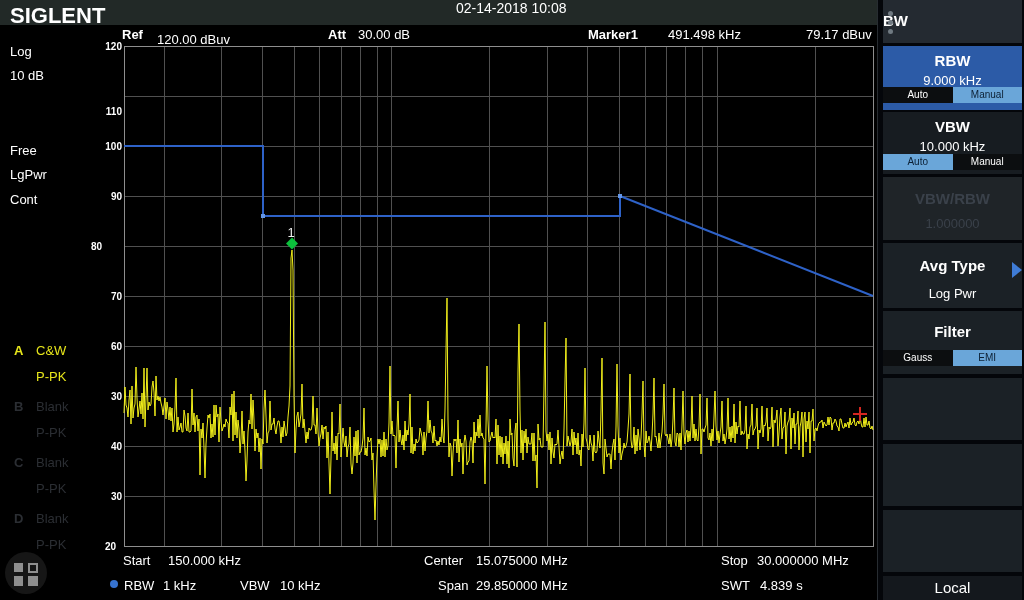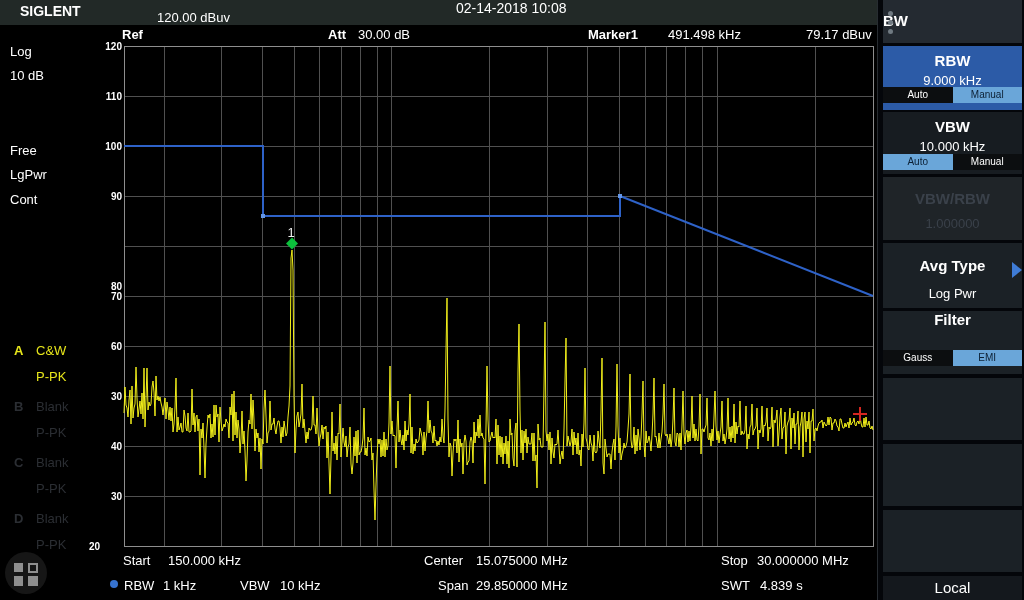--- a/index.html
+++ b/index.html
@@ -12,25 +12,25 @@
 .ptitle{font-weight:bold;font-size:15px;text-align:center;}
 .pval{font-size:13px;text-align:center;}
 .amrow{position:absolute;left:0;width:139px;height:16px;display:flex;font-size:10px;line-height:16px;text-align:center;}
 .amrow div{width:69.5px;}
 .selblue{background:#6aa6d9;color:#0c2034;}
 .darkbtn{background:#0c0e10;color:#fff;}
 </style></head><body>
 <div id="scr">
 
 <div class="ab" style="left:0;top:0;width:880px;height:25px;background:#222927;"></div>
-<div class="ab b" style="left:20px;top:3px;font-size:14px;">SIGLENT</div>
+<div class="ab b" style="left:10px;top:3px;font-size:22px;">SIGLENT</div>
 <div class="ab" style="left:456px;top:0px;font-size:14px;">02-14-2018 10:08</div>
 
 <div class="ab b" style="left:122px;top:27px;">Ref</div>
-<div class="ab" style="left:157px;top:10px;">120.00 dBuv</div>
+<div class="ab" style="left:157px;top:32px;">120.00 dBuv</div>
 <div class="ab b" style="left:328px;top:27px;">Att</div>
 <div class="ab" style="left:358px;top:27px;">30.00 dB</div>
 <div class="ab b" style="left:588px;top:27px;">Marker1</div>
 <div class="ab" style="left:668px;top:27px;">491.498 kHz</div>
 <div class="ab" style="left:806px;top:27px;">79.17 dBuv</div>
 
 <div class="ab" style="left:10px;top:44px;">Log</div>
 <div class="ab" style="left:10px;top:68px;">10 dB</div>
 <div class="ab" style="left:10px;top:143px;">Free</div>
 <div class="ab" style="left:10px;top:167px;">LgPwr</div>
@@ -42,30 +42,30 @@
 <div class="ab dim" style="left:36px;top:399px;">Blank</div>
 <div class="ab dim" style="left:36px;top:425px;">P-PK</div>
 <div class="ab b dim" style="left:14px;top:455px;">C</div>
 <div class="ab dim" style="left:36px;top:455px;">Blank</div>
 <div class="ab dim" style="left:36px;top:481px;">P-PK</div>
 <div class="ab b dim" style="left:14px;top:511px;">D</div>
 <div class="ab dim" style="left:36px;top:511px;">Blank</div>
 <div class="ab dim" style="left:36px;top:537px;">P-PK</div>
 
 <div class="ab b" style="left:0;top:41px;width:122px;text-align:right;font-size:10px;">120</div>
-    <div class="ab b" style="left:0;top:91px;width:122px;text-align:right;font-size:10px;">110</div>
+    <div class="ab b" style="left:0;top:106px;width:122px;text-align:right;font-size:10px;">110</div>
     <div class="ab b" style="left:0;top:141px;width:122px;text-align:right;font-size:10px;">100</div>
     <div class="ab b" style="left:0;top:191px;width:122px;text-align:right;font-size:10px;">90</div>
-    <div class="ab b" style="left:0;top:241px;width:122px;text-align:right;font-size:10px;margin-top:40px;">80</div>
+    <div class="ab b" style="left:0;top:241px;width:102px;text-align:right;font-size:10px;">80</div>
     <div class="ab b" style="left:0;top:291px;width:122px;text-align:right;font-size:10px;">70</div>
     <div class="ab b" style="left:0;top:341px;width:122px;text-align:right;font-size:10px;">60</div>
     <div class="ab b" style="left:0;top:391px;width:122px;text-align:right;font-size:10px;">30</div>
     <div class="ab b" style="left:0;top:441px;width:122px;text-align:right;font-size:10px;">40</div>
     <div class="ab b" style="left:0;top:491px;width:122px;text-align:right;font-size:10px;">30</div>
-    <div class="ab b" style="left:0;top:541px;width:100px;text-align:right;font-size:10px;">20</div>
+    <div class="ab b" style="left:0;top:541px;width:116px;text-align:right;font-size:10px;">20</div>
 
 <svg width="1024" height="600" viewBox="0 0 1024 600" style="position:absolute;left:0;top:0">
 <g stroke="#505050" stroke-width="1" shape-rendering="crispEdges">
         <line x1="164.6" y1="46" x2="164.6" y2="546"></line>
         <line x1="221.9" y1="46" x2="221.9" y2="546"></line>
         <line x1="262.5" y1="46" x2="262.5" y2="546"></line>
         <line x1="294.0" y1="46" x2="294.0" y2="546"></line>
         <line x1="319.8" y1="46" x2="319.8" y2="546"></line>
         <line x1="341.6" y1="46" x2="341.6" y2="546"></line>
         <line x1="360.4" y1="46" x2="360.4" y2="546"></line>
@@ -155,21 +155,21 @@
 <div class="panel" style="top:177px;height:63px;background:#1f2428;">
   <div class="ptitle mdim" style="padding-top:13px;">VBW/RBW</div>
   <div class="pval mdim" style="padding-top:9px;">1.000000</div>
 </div>
 <div class="panel" style="top:243px;height:65px;">
   <div class="ptitle" style="padding-top:14px;">Avg Type</div>
   <div class="pval" style="padding-top:12px;">Log Pwr</div>
 </div>
 <div class="ab" style="left:1012px;top:262px;width:0;height:0;border-top:8px solid transparent;border-bottom:8px solid transparent;border-left:10px solid #3f7cd6;"></div>
 <div class="panel" style="top:311px;height:63px;">
-  <div class="ptitle" style="">Filter</div>
+  <div class="ptitle" style="padding-top:12px;">Filter</div>
   <div class="amrow" style="top:39px;">
         <div class="darkbtn">Gauss</div>
         <div class="selblue">EMI</div>
       </div>
 </div>
 <div class="panel" style="top:378px;height:62px;"></div>
 <div class="panel" style="top:444px;height:62px;"></div>
 <div class="panel" style="top:510px;height:62px;"></div>
 <div class="panel" style="top:576px;height:24px;background:#14181d;font-size:15px;text-align:center;line-height:23px;">Local</div>
 

